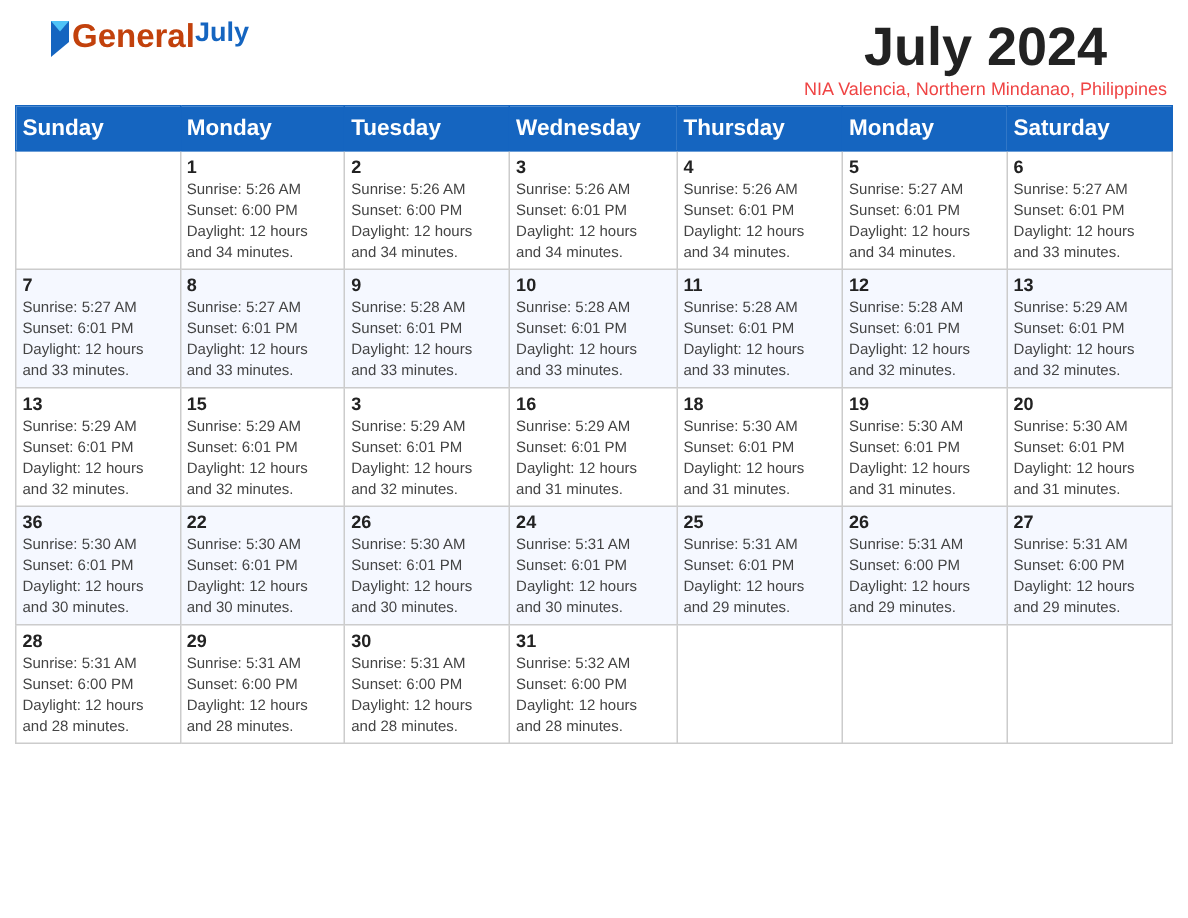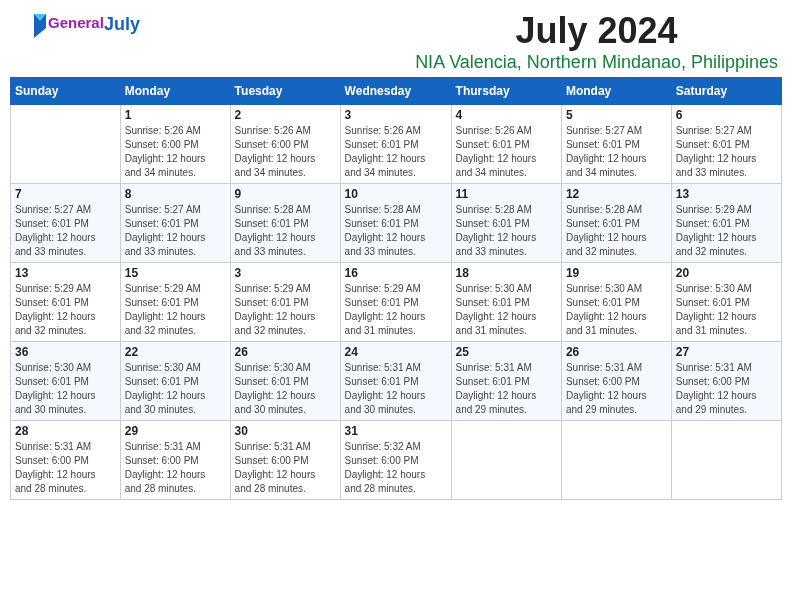--- a/index.html
+++ b/index.html
@@ -29,34 +29,34 @@
     }
     .title-block {
       text-align: center;
     }
     .month-title {
       font-size: 36px;
       font-weight: bold;
       color: #222;
     }
     .location-title {
-      font-size: 18px;
-      color: #15803d;
+      font-size: 12px;
+      color: #ef4444;
     }
     .calendar {
       width: 100%;
       border-collapse: collapse;
       font-size: 11px;
     }
     .calendar th {
       background: #1565c0;
       color: #fff;
       padding: 6px 4px;
       text-align: left;
-      font-size: 12px;
+      font-size: 15px;
       border: 1px solid #1565c0;
     }
     .calendar td {
       border: 1px solid #ccc;
       vertical-align: top;
       padding: 3px 4px;
       width: 113px;
       min-height: 80px;
     }
     .day-num {
@@ -83,21 +83,21 @@
 <div class="header">
   <div class="logo">
     <div class="logo-row">
       <svg width="32" height="28" viewBox="0 0 32 28">
         <rect x="0" y="0" width="32" height="28" fill="white"></rect>
         <polygon points="20,4 32,4 32,18 20,28" fill="#1565c0"></polygon>
         <polygon points="20,4 32,4 26,11" fill="#4fc3f7"></polygon>
       </svg>
       <div>
         <div style="display:flex;">
-          <span style="font-size:15px;font-weight:bold;color:#a21caf;">General</span>
+          <span style="font-size:22px;font-weight:bold;color:#c2410c;">General</span>
           <span style="font-size:18px;font-weight:bold;color:#1565c0;">July</span>
         </div>
       </div>
     </div>
   </div>
   <div class="title-block">
     <div class="month-title">July 2024</div>
     <div class="location-title">NIA Valencia, Northern Mindanao, Philippines</div>
   </div>
 </div>

